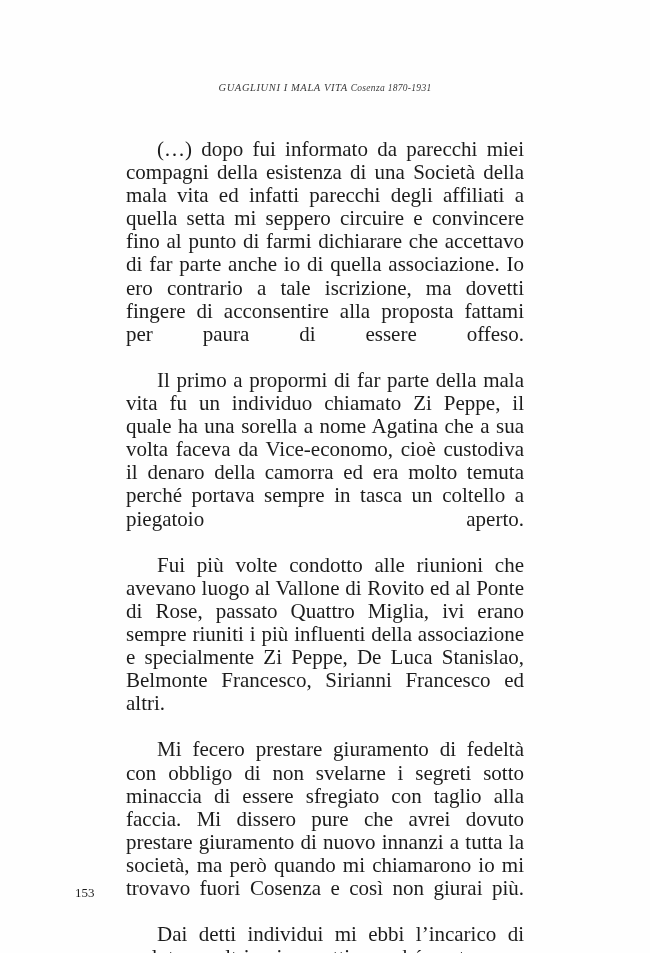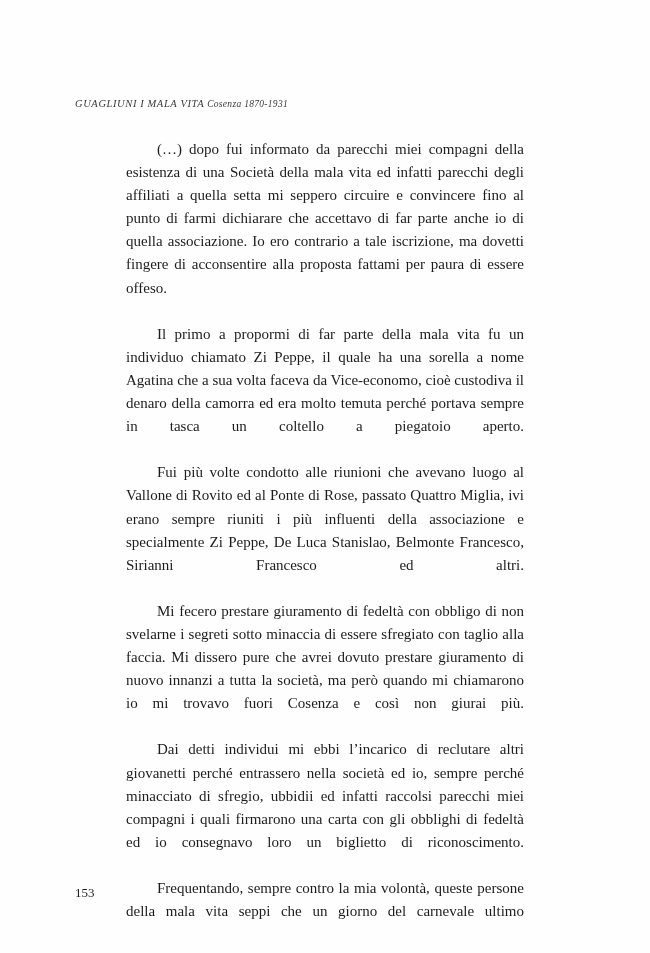--- a/index.html
+++ b/index.html
@@ -20,24 +20,24 @@
     position: absolute;
     inset: 0;
     width: 650px;
     height: 953px;
     background: #fefefe;
   }
 
   
   .running-head {
     position: absolute;
-    top: 98px;
+    top: 82px;
     left: 75px;
     width: 500px;
-    text-align: left;
+    text-align: center;
     font-style: italic;
     font-size: 10.5px;
     letter-spacing: 0.35px;
     color: #3a3a3a;
     white-space: nowrap;
   }
   .running-head .rh-title {
     font-variant: small-caps;
     text-transform: uppercase;
     font-size: 10.5px;
@@ -72,21 +72,21 @@
   }
 
   .quote {
     margin-top: 22px;
     margin-left: 51px;
     margin-right: 51px;
     width: 398px;
   }
 
   .quote p {
-    font-size: 15px;
+    font-size: 21px;
     line-height: 23.1px;
     text-indent: 31px;
     font-family: Liberation Serif, serif;
   }
 
   
   p::after {
     content: "";
     display: inline-block;
     width: 100%;

